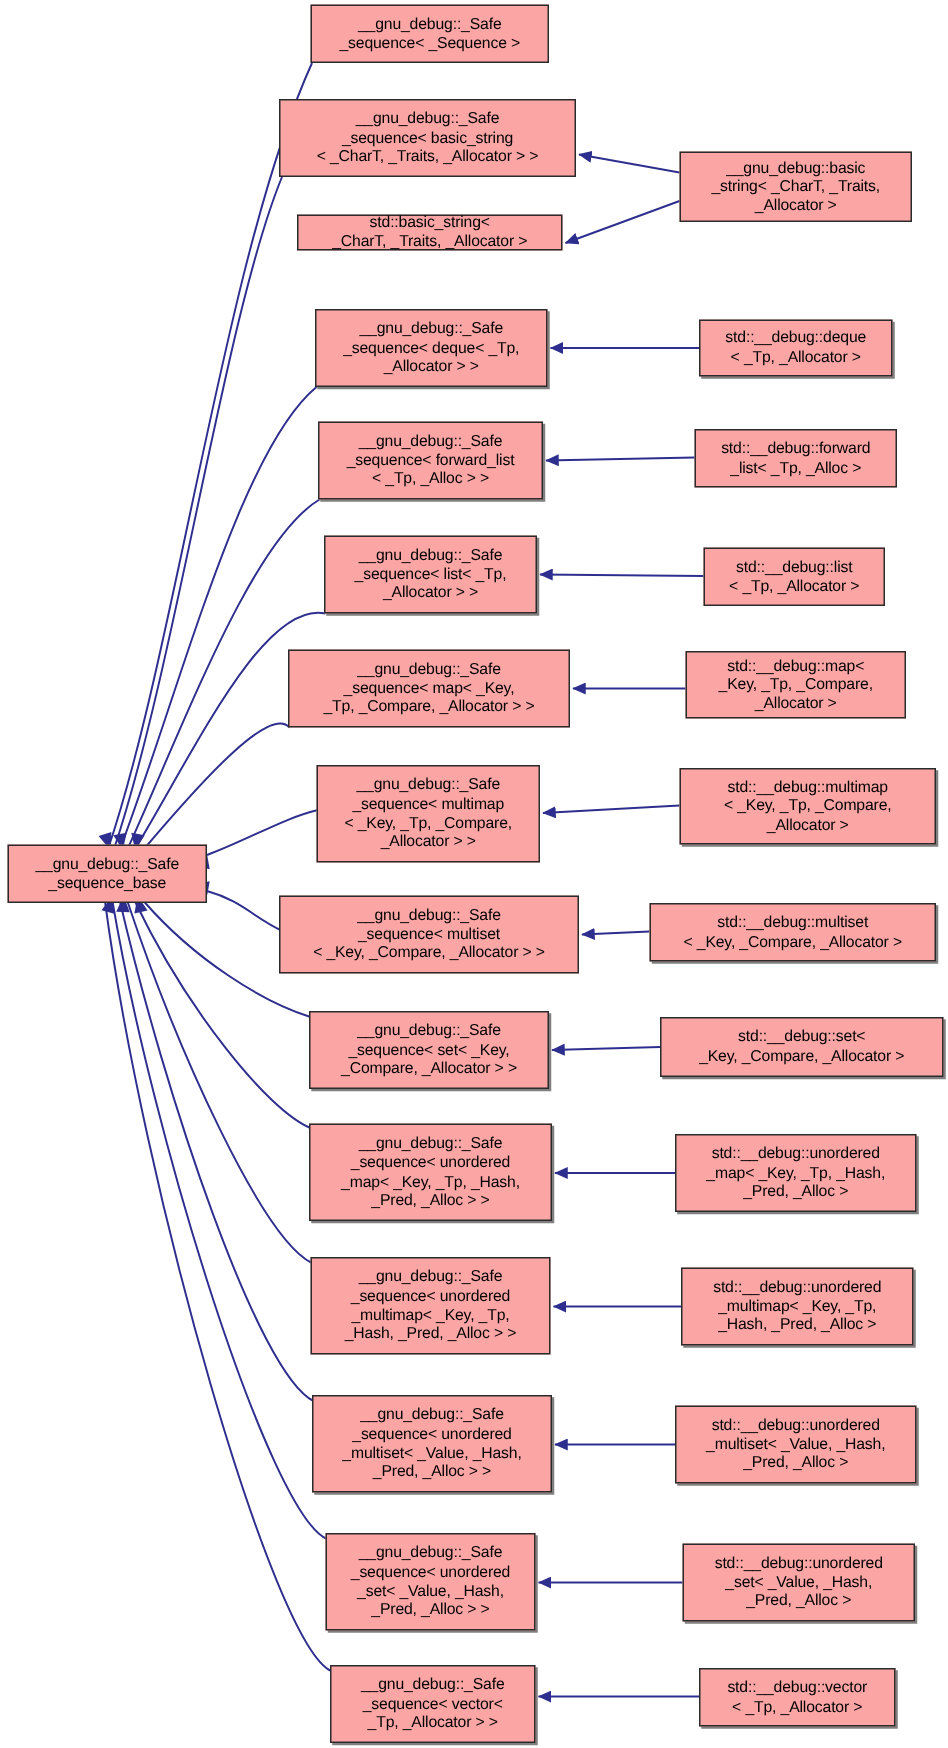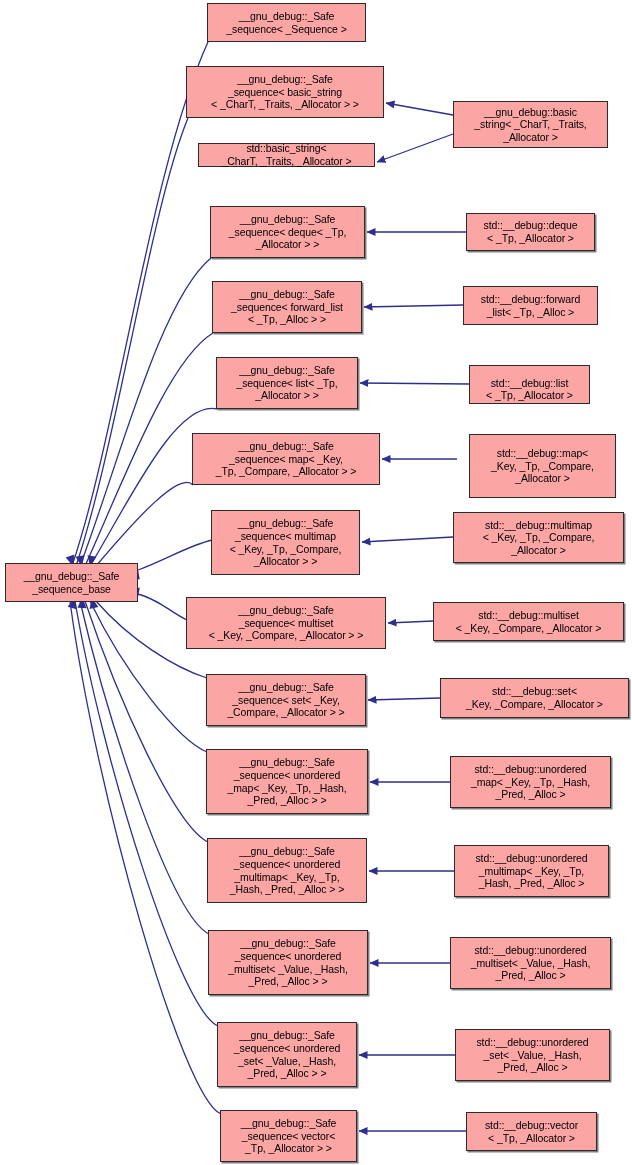--- a/index.html
+++ b/index.html
@@ -142,23 +142,23 @@
 _Tp, _Allocator &gt; &gt;</span></div>
     </div>
   <div id="right-node-host">
       <div class="node" style="left: 453px; top: 101px; width: 155px; height: 47px;"><span>__gnu_debug::basic
 _string&lt; _CharT, _Traits,
 _Allocator &gt;</span></div>
       <div class="node shadow" style="left: 466px; top: 213px; width: 129px; height: 38px;"><span>std::__debug::deque
 &lt; _Tp, _Allocator &gt;</span></div>
       <div class="node" style="left: 463px; top: 286px; width: 135px; height: 39px;"><span>std::__debug::forward
 _list&lt; _Tp, _Alloc &gt;</span></div>
-      <div class="node" style="left: 469px; top: 365px; width: 121px; height: 39px; align-items: flex-end;"><span>std::__debug::list
+      <div class="node" style="left: 469px; top: 365px; width: 121px; height: 39px;"><span>std::__debug::list
 &lt; _Tp, _Allocator &gt;</span></div>
-      <div class="node" style="left: 457px; top: 434px; width: 147px; height: 64px; margin-left: 12px;"><span>std::__debug::map&lt;
+      <div class="node" style="left: 457px; top: 434px; width: 147px; height: 45px;"><span>std::__debug::map&lt;
 _Key, _Tp, _Compare,
 _Allocator &gt;</span></div>
       <div class="node shadow" style="left: 453px; top: 512px; width: 171px; height: 51px;"><span>std::__debug::multimap
 &lt; _Key, _Tp, _Compare,
 _Allocator &gt;</span></div>
       <div class="node shadow" style="left: 433px; top: 602px; width: 191px; height: 39px;"><span>std::__debug::multiset
 &lt; _Key, _Compare, _Allocator &gt;</span></div>
       <div class="node shadow" style="left: 440px; top: 678px; width: 189px; height: 40px;"><span>std::__debug::set&lt;
 _Key, _Compare, _Allocator &gt;</span></div>
       <div class="node shadow" style="left: 450px; top: 756px; width: 161px; height: 52px;"><span>std::__debug::unordered

